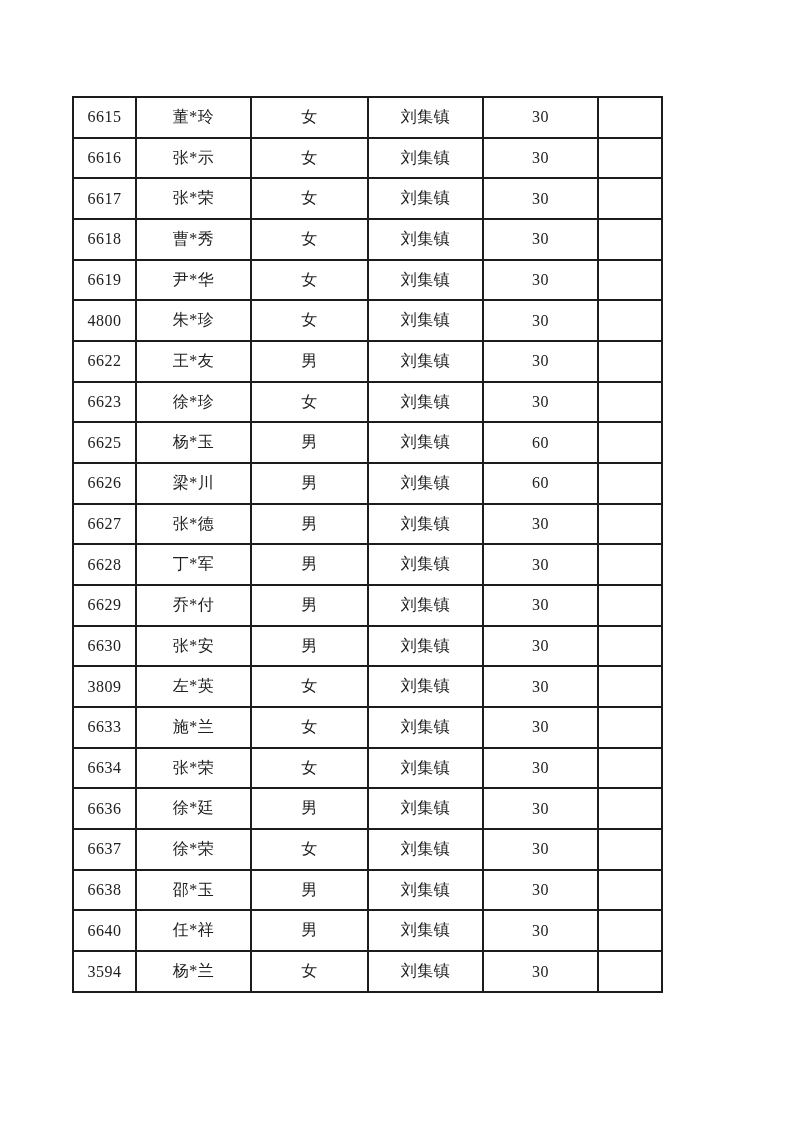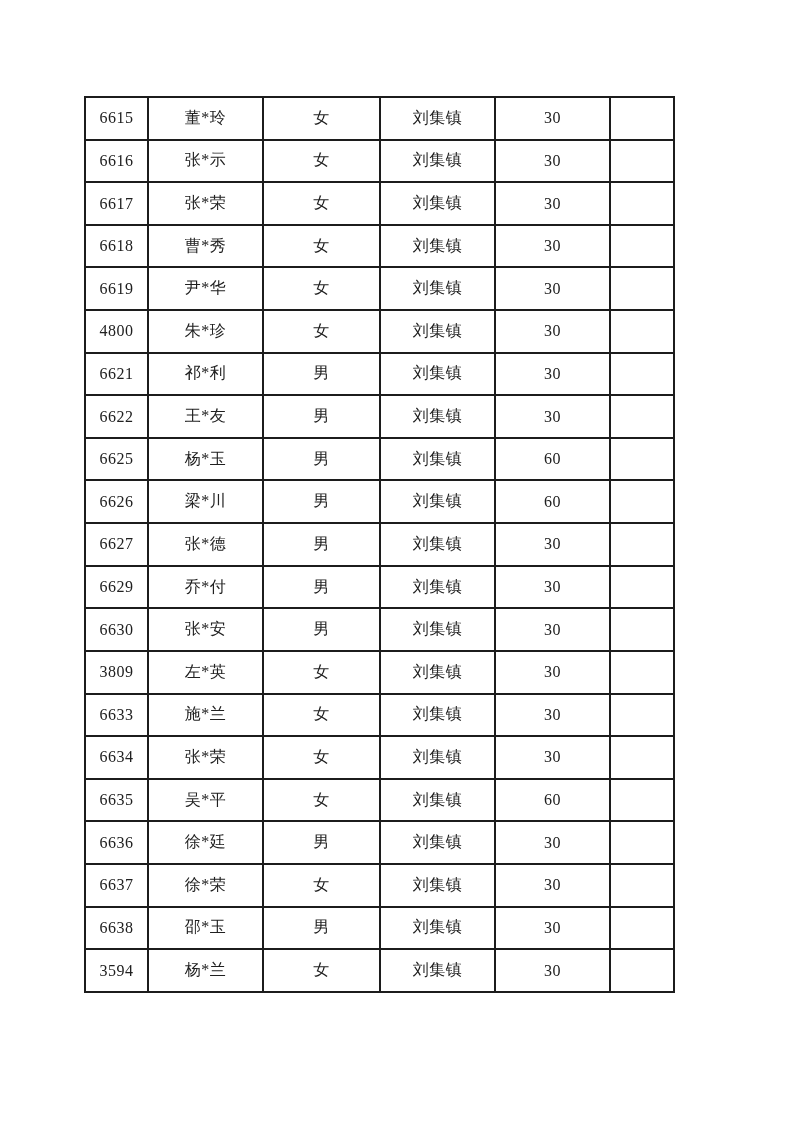--- a/index.html
+++ b/index.html
@@ -9,21 +9,21 @@
   body {
     width: 793px;
     height: 1122px;
     background: #ffffff;
     position: relative;
     font-family: "Liberation Serif", "DejaVu Serif", serif;
     overflow: hidden;
   }
   .sheet-table {
     position: absolute;
-    left: 84px;
+    left: 72px;
     top: 96px;
     width: 589px;
     height: 897px;
     border-collapse: collapse;
     table-layout: fixed;
     padding-left: 32px;
   }
   .sheet-table td {
     border: 2px solid #1c1c1c;
     text-align: center;
@@ -100,36 +100,36 @@
       </tr>
       <tr>
         <td>4800</td>
         <td>朱*珍</td>
         <td>女</td>
         <td>刘集镇</td>
         <td>30</td>
         <td></td>
       </tr>
       <tr>
-        <td>6621</td>
-        <td>祁*利</td>
-        <td>男</td>
-        <td>刘集镇</td>
-        <td>30</td>
-        <td></td>
-      </tr>
-      <tr>
         <td>6622</td>
         <td>王*友</td>
         <td>男</td>
         <td>刘集镇</td>
         <td>30</td>
         <td></td>
       </tr>
       <tr>
+        <td>6623</td>
+        <td>徐*珍</td>
+        <td>女</td>
+        <td>刘集镇</td>
+        <td>30</td>
+        <td></td>
+      </tr>
+      <tr>
         <td>6625</td>
         <td>杨*玉</td>
         <td>男</td>
         <td>刘集镇</td>
         <td>60</td>
         <td></td>
       </tr>
       <tr>
         <td>6626</td>
         <td>梁*川</td>
@@ -140,20 +140,28 @@
       </tr>
       <tr>
         <td>6627</td>
         <td>张*德</td>
         <td>男</td>
         <td>刘集镇</td>
         <td>30</td>
         <td></td>
       </tr>
       <tr>
+        <td>6628</td>
+        <td>丁*军</td>
+        <td>男</td>
+        <td>刘集镇</td>
+        <td>30</td>
+        <td></td>
+      </tr>
+      <tr>
         <td>6629</td>
         <td>乔*付</td>
         <td>男</td>
         <td>刘集镇</td>
         <td>30</td>
         <td></td>
       </tr>
       <tr>
         <td>6630</td>
         <td>张*安</td>
@@ -180,46 +188,46 @@
       </tr>
       <tr>
         <td>6634</td>
         <td>张*荣</td>
         <td>女</td>
         <td>刘集镇</td>
         <td>30</td>
         <td></td>
       </tr>
       <tr>
-        <td>6635</td>
-        <td>吴*平</td>
-        <td>女</td>
-        <td>刘集镇</td>
-        <td>60</td>
-        <td></td>
-      </tr>
-      <tr>
         <td>6636</td>
         <td>徐*廷</td>
         <td>男</td>
         <td>刘集镇</td>
         <td>30</td>
         <td></td>
       </tr>
       <tr>
         <td>6637</td>
         <td>徐*荣</td>
         <td>女</td>
         <td>刘集镇</td>
         <td>30</td>
         <td></td>
       </tr>
       <tr>
         <td>6638</td>
         <td>邵*玉</td>
+        <td>男</td>
+        <td>刘集镇</td>
+        <td>30</td>
+        <td></td>
+      </tr>
+      <tr>
+        <td>6640</td>
+        <td>任*祥</td>
         <td>男</td>
         <td>刘集镇</td>
         <td>30</td>
         <td></td>
       </tr>
       <tr>
         <td>3594</td>
         <td>杨*兰</td>
         <td>女</td>
         <td>刘集镇</td>

